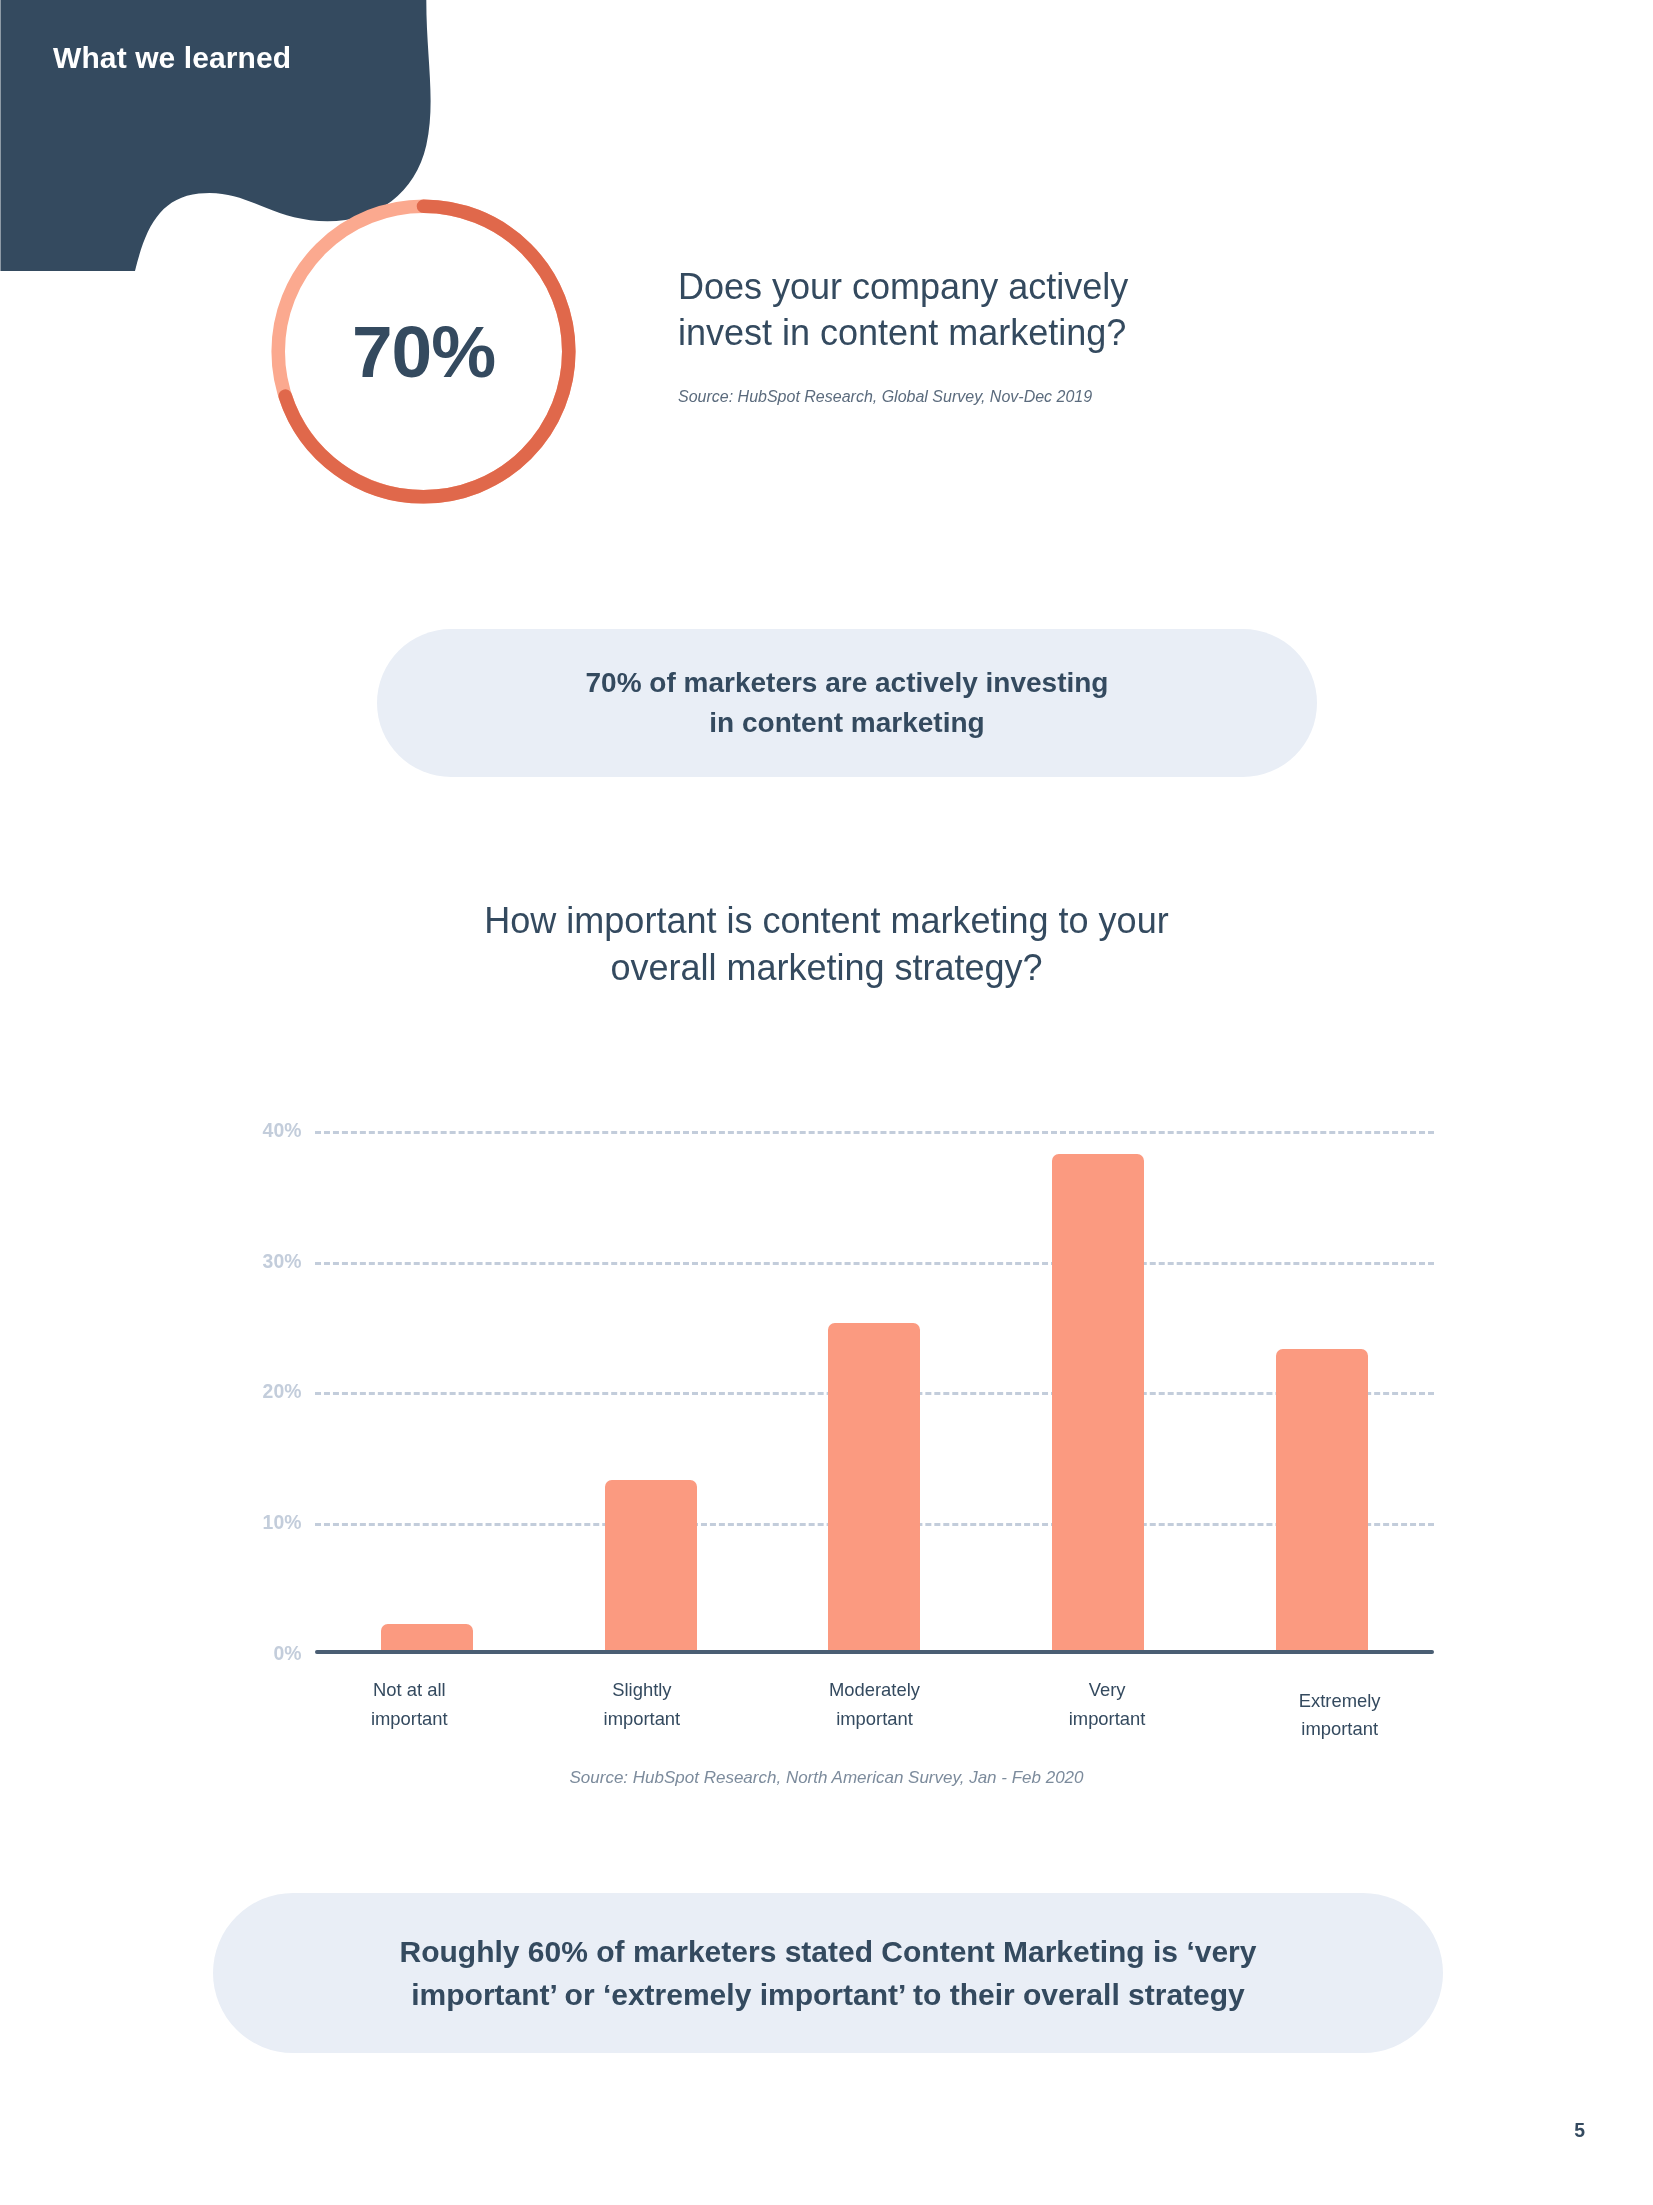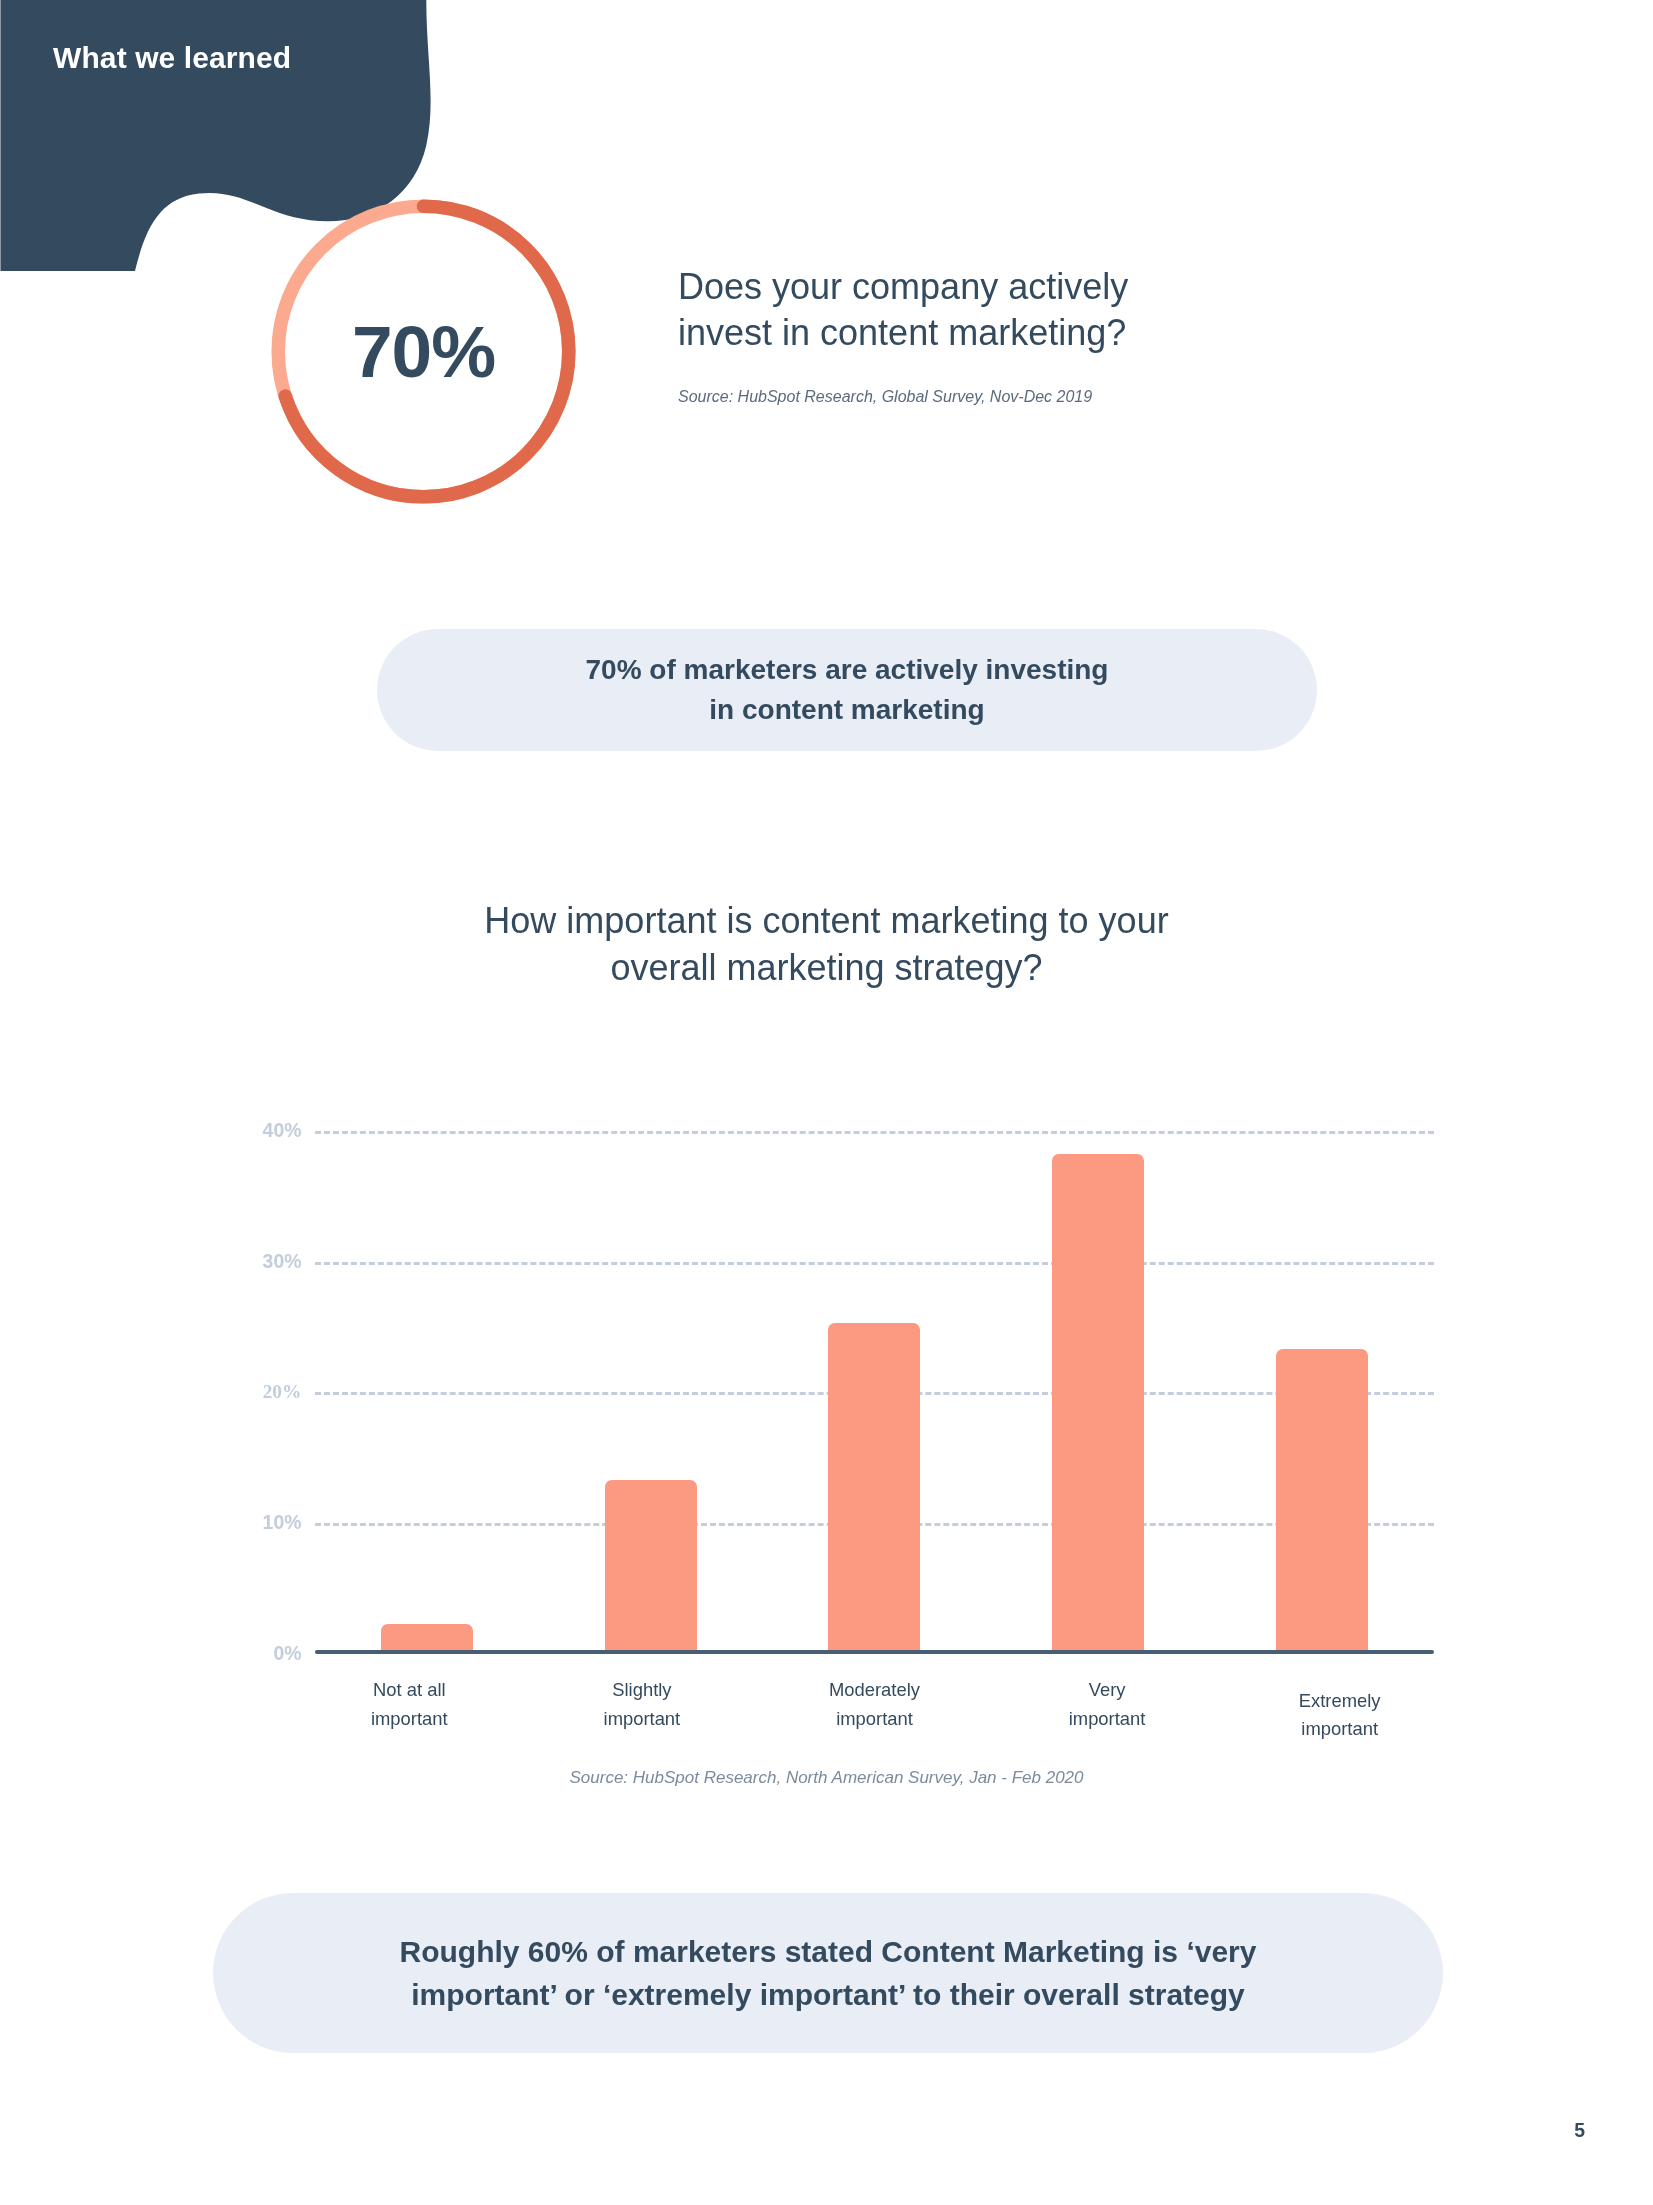--- a/index.html
+++ b/index.html
@@ -84,21 +84,21 @@
     border-radius:4843px;
     display:flex;
     align-items:center;
     justify-content:center;
     text-align:center;
     font-weight:bold;
     color:var(--navy);
   }
   .pill-top{
     left:377px; top:629px;
-    width:940px; height:122px;
+    width:940px; height:148px;
     font-size:28px;
     line-height:1.42;
   }
   .pill-bottom{
     left:213px; top:1893px;
     width:1230px; height:160px;
     font-size:30px;
     line-height:1.44;
     padding:0 58px;
   }
@@ -242,21 +242,21 @@
 </div>
 
 <div class="chart">
   <div class="plot">
     <div id="gridlines">
         <div class="gridline" style="top: 0px;"></div>
         <div class="ytick" style="top: 0px;">40%</div>
         <div class="gridline" style="top: 131px;"></div>
         <div class="ytick" style="top: 131px;">30%</div>
         <div class="gridline" style="top: 261px;"></div>
-        <div class="ytick" style="top: 261px; font-family: Liberation Serif, serif;">20%</div>
+        <div class="ytick" style="top: 261px;">20%</div>
         <div class="gridline" style="top: 392px;"></div>
         <div class="ytick" style="top: 392px;">10%</div>
         <div class="ytick" style="top: 523px;">0%</div>
       </div>
     <div class="bars" id="bars">
         <div class="bar-slot">
           <div class="bar" title="Not at all important: 2%" style="height: 26px; background: rgb(251, 154, 128);"></div>
         </div>
         <div class="bar-slot">
           <div class="bar" title="Slightly important: 13%" style="height: 170px; background: rgb(251, 154, 128);"></div>

